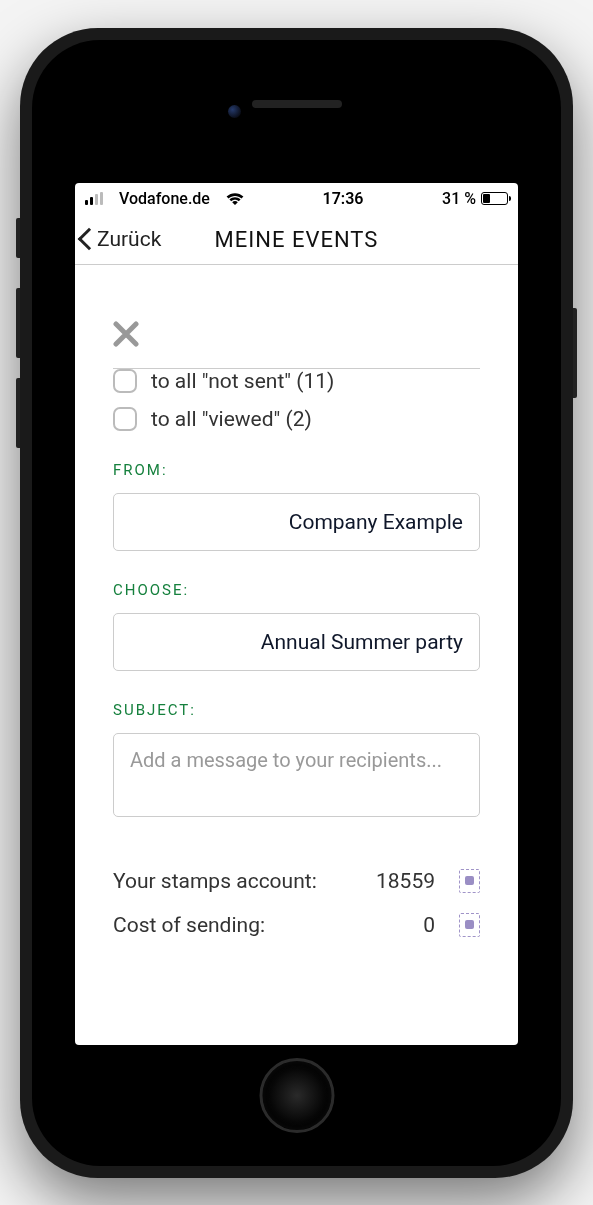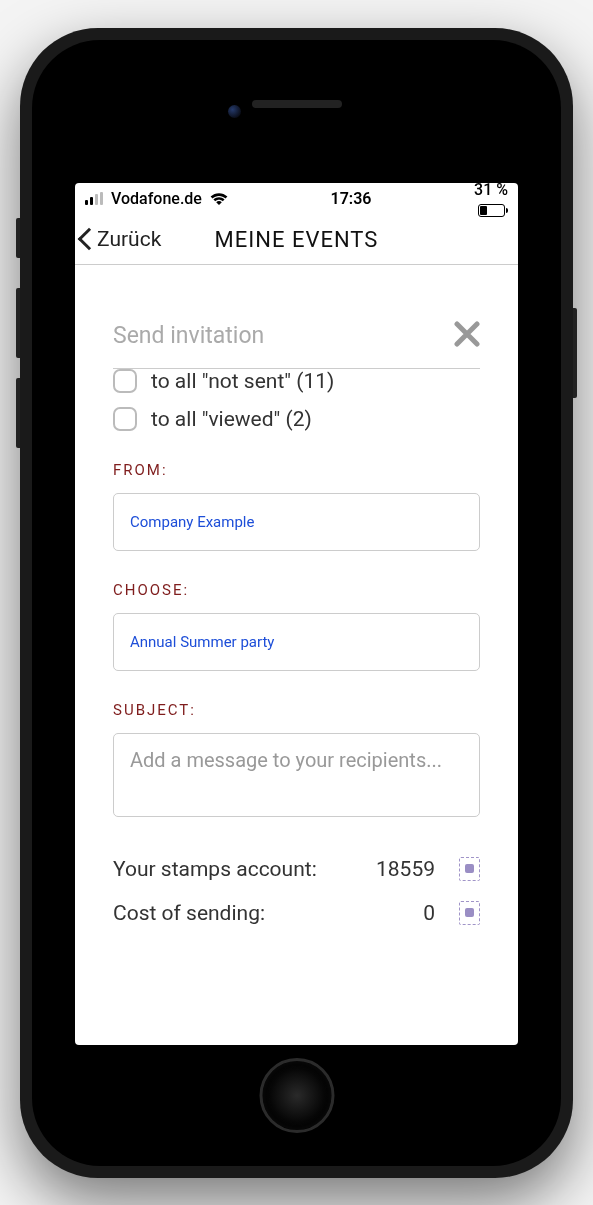--- a/index.html
+++ b/index.html
@@ -9,52 +9,52 @@
     .side-btn-left-1 { position:absolute; left:-4px; top:190px; width:4px; height:40px; background:#222; border-radius:2px 0 0 2px; }
     .side-btn-left-2 { position:absolute; left:-4px; top:260px; width:4px; height:70px; background:#222; border-radius:2px 0 0 2px; }
     .side-btn-left-3 { position:absolute; left:-4px; top:350px; width:4px; height:70px; background:#222; border-radius:2px 0 0 2px; }
     .side-btn-right { position:absolute; right:-4px; top:280px; width:4px; height:90px; background:#222; border-radius:0 2px 2px 0; }
     .phone-body { width:100%; height:100%; background:#000; border-radius:60px; position:relative; overflow:hidden; }
     .top-bar-area { height:110px; display:flex; flex-direction:column; align-items:center; justify-content:center; gap:10px; }
     .top-speaker { width:90px; height:8px; background:#222; border-radius:5px; }
     .top-camera { position:absolute; width:13px; height:13px; border-radius:50%; background:radial-gradient(circle at 35% 35%, #253a6b 0%, #0b0f1c 70%); top:56px; left:187px; }
     .screen-wrap { position:absolute; top:134px; left:34px; right:34px; bottom:112px; background:#fff; border-radius:4px; overflow:hidden; }
     .status-bar { height:32px; display:flex; align-items:center; justify-content:space-between; padding:0 10px; font-size:16px; font-weight:500; }
-    .status-left { display:flex; align-items:center; gap:8px; }
+    .status-left { display:flex; align-items:center; gap:16px; }
     .signal-bars { display:flex; align-items:flex-end; gap:2px; height:13px; }
     .signal-bars span { width:3px; background:#000; border-radius:1px; }
     .signal-bars span:nth-child(1){height:5px;} .signal-bars span:nth-child(2){height:8px;}
     .signal-bars span:nth-child(3){height:11px;background:#bbb;} .signal-bars span:nth-child(4){height:13px;background:#bbb;}
-    .status-right { display:flex; align-items:center; gap:5px;flex-direction:column; }
+    .status-right { display:flex; align-items:center; gap:5px; }
     .battery-icon { width:27px; height:13px; border:1.5px solid #000; border-radius:3px; position:relative; }
     .battery-icon::after { content:''; position:absolute; right:-4px; top:3px; width:2px; height:5px; background:#000; border-radius:0 2px 2px 0; }
     .battery-fill { position:absolute; left:1px; top:1px; bottom:1px; width:30%; background:#000; border-radius:1px; }
 
     .nav-bar { height:50px; display:flex; align-items:center; position:relative; border-bottom:1px solid #ccc; }
     .back-btn { display:flex; align-items:center; gap:0; padding:0 6px; cursor:pointer; height:100%; }
     .chevron-left { width:16px; height:16px; border-left:3px solid #222; border-bottom:3px solid #222; transform:rotate(45deg); }
     .back-btn span { font-size:21px; color:#222; }
     .nav-title { position:absolute; left:50%; transform:translateX(-50%); font-size:22px; font-weight:400; letter-spacing:1px; color:#111; }
 
     .content { padding:0 38px; overflow:hidden; height:calc(100% - 82px); }
     .modal-head { display:flex; align-items:center; justify-content:space-between; margin-top:55px; border-bottom:1px solid #ccc; padding-bottom:16px; }
     .modal-title { font-size:23px; color:#aaa; font-weight:400; }
     .close-x { font-size:32px; color:#999; font-weight:700; cursor:pointer; line-height:1; }
 
     .sect-label { font-size:14px; letter-spacing:2.5px; color:#bbb; margin-top:40px; margin-bottom:16px; font-weight:400; }
     .chk-row { display:flex; align-items:center; gap:14px; margin-bottom:14px; cursor:pointer; }
     .chk-box { width:24px; height:24px; border:2px solid #bbb; border-radius:7px; flex-shrink:0; }
     .chk-row span { font-size:21px; color:#333; }
 
-    .field-label { font-size:15px; letter-spacing:2px; color:#7f1d1d; margin-top:30px; margin-bottom:14px; font-weight:400; }
-    .text-field { width:100%; height:58px; border:1px solid #ccc; border-radius:5px; padding:0 16px; font-size:15px; color:#1d4ed8; background:#fff; }
+    .field-label { font-size:15px; letter-spacing:2px; color:#15803d; margin-top:30px; margin-bottom:14px; font-weight:400; }
+    .text-field { width:100%; height:58px; border:1px solid #ccc; border-radius:5px; padding:0 16px; font-size:21px; color:#0f172a; background:#fff;text-align:right; }
     .text-area { width:100%; height:84px; border:1px solid #ccc; border-radius:5px; padding:14px 16px; font-size:20px; color:#999; resize:none; font-family:inherit; }
     .text-area::placeholder { color:#999; }
 
-    .info-row { display:flex; align-items:center; justify-content:space-between; margin-top:36px; }
+    .info-row { display:flex; align-items:center; justify-content:space-between; margin-top:48px; }
     .info-row + .info-row { margin-top:20px; }
     .info-label { font-size:21px; color:#333; }
     .info-val-wrap { display:flex; align-items:center; gap:24px; }
     .info-val { font-size:21px; color:#333; }
     .stamp-icon { width:21px; height:24px; border:1px dashed #a094c8; border-radius:2px; position:relative; display:flex; align-items:center; justify-content:center; }
     .stamp-icon::after { content:''; width:9px; height:9px; background:#9a8ec4; border-radius:2px; }
 
     .home-btn { position:absolute; bottom:24px; left:50%; transform:translateX(-50%); width:75px; height:75px; border-radius:50%; background:radial-gradient(circle at 50% 50%, #2a2a2a 0%, #000 65%); border:3px solid #2b2b2b; box-shadow:inset 0 0 12px rgba(255,255,255,.06); }
   </style>
 </head>
@@ -99,21 +99,20 @@
         <div class="nav-bar">
           <div class="back-btn">
             <div class="chevron-left"></div>
             <span>Zurück</span>
           </div>
           <div class="nav-title">MEINE EVENTS</div>
         </div>
 
         <div class="content">
           <div class="modal-head">
-            <div class="modal-title">Send invitation</div>
             <div class="close-x">
               <svg width="26" height="26" viewBox="0 0 26 26">
                 <path d="M3 3 L23 23 M23 3 L3 23" stroke="#999" stroke-width="5" stroke-linecap="round"></path>
               </svg>
             </div>
           </div>
 
 
           <div class="chk-row">
             <div class="chk-box"></div>

